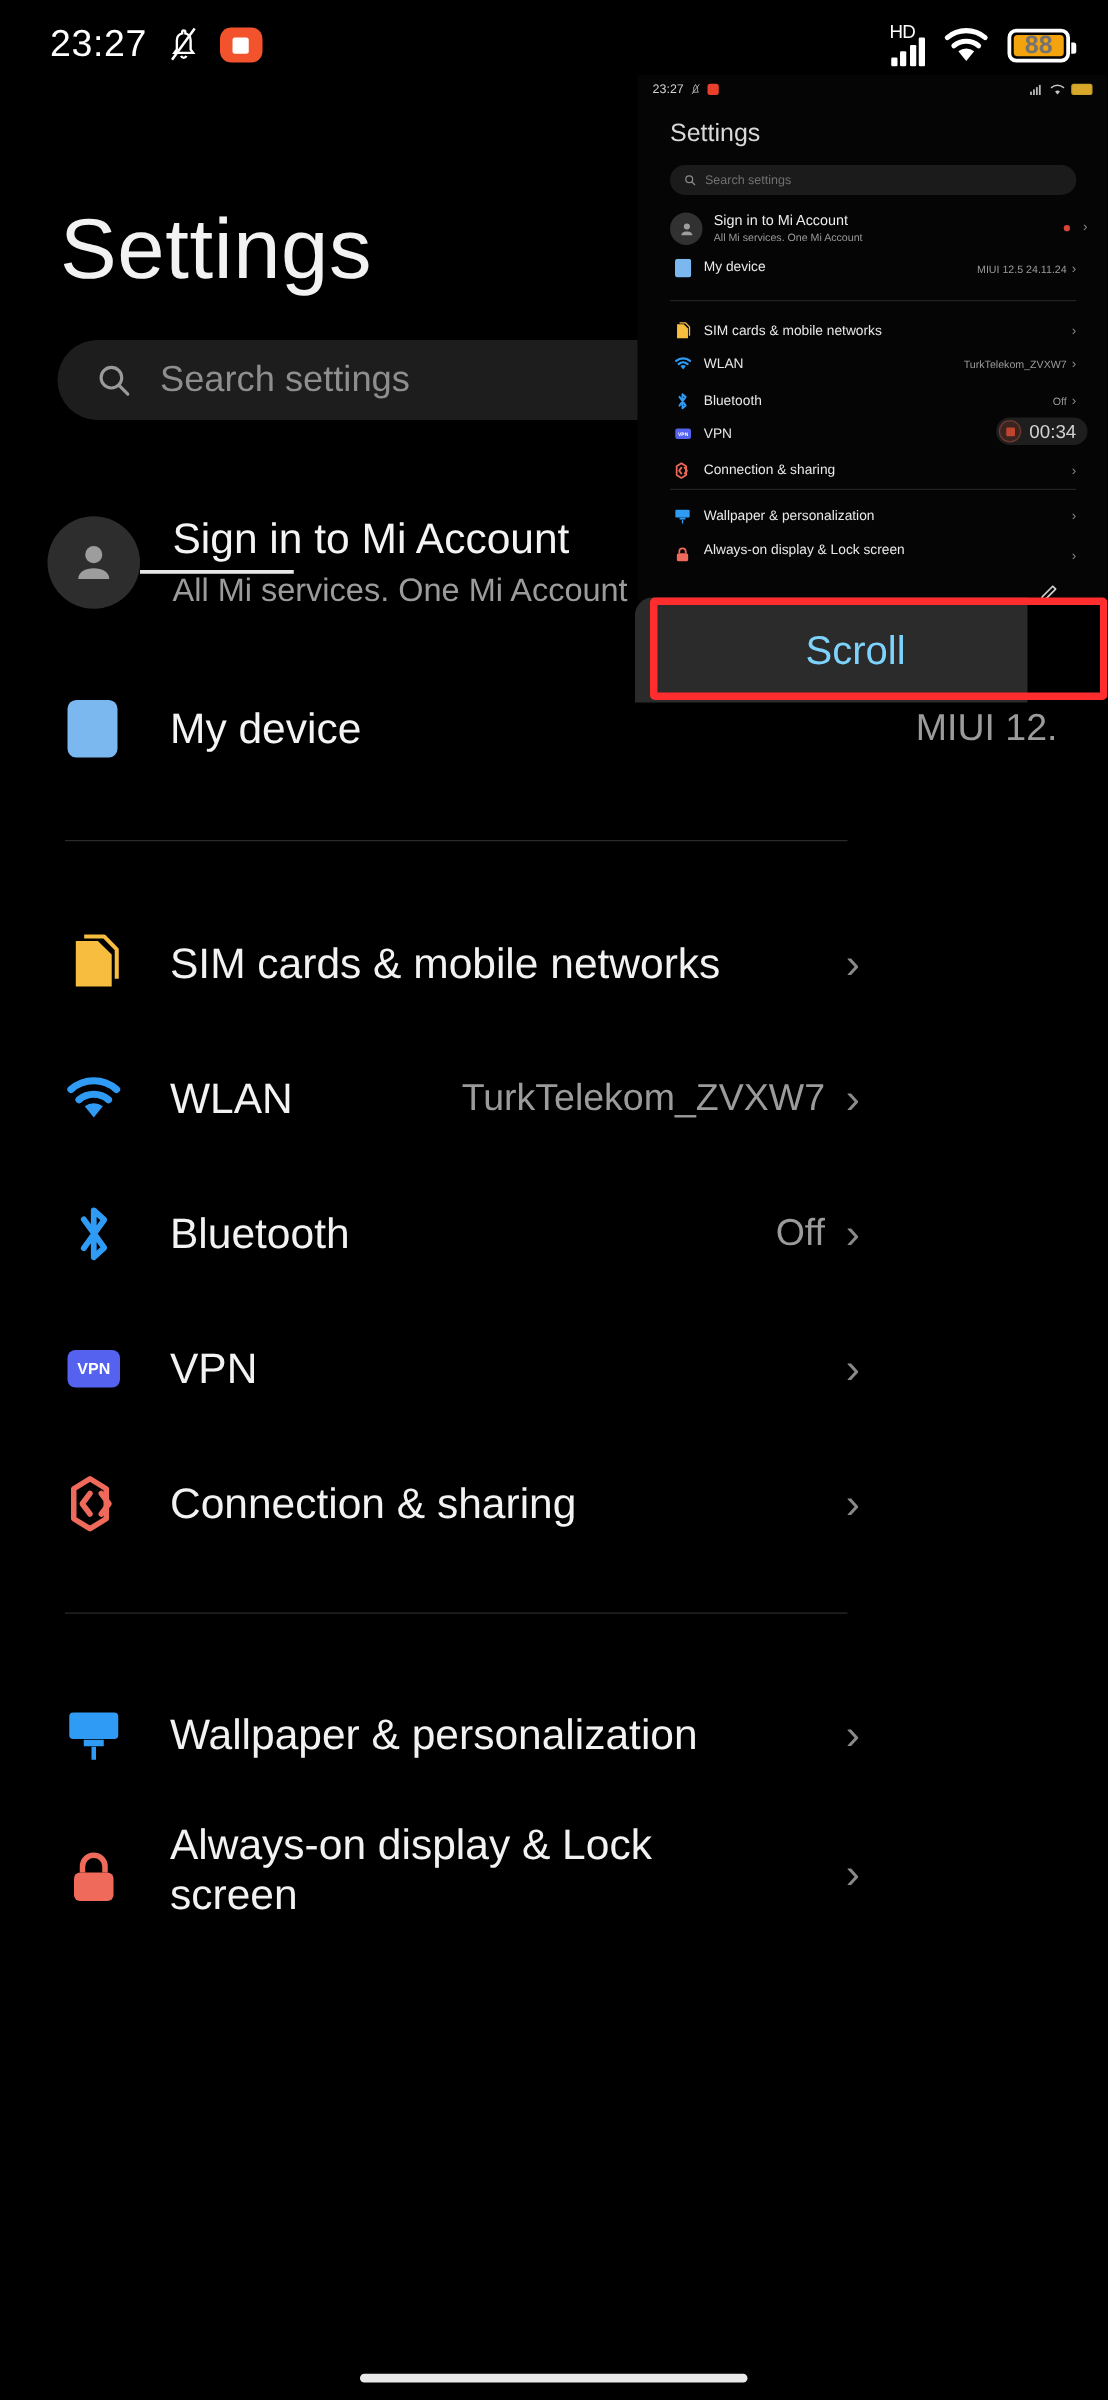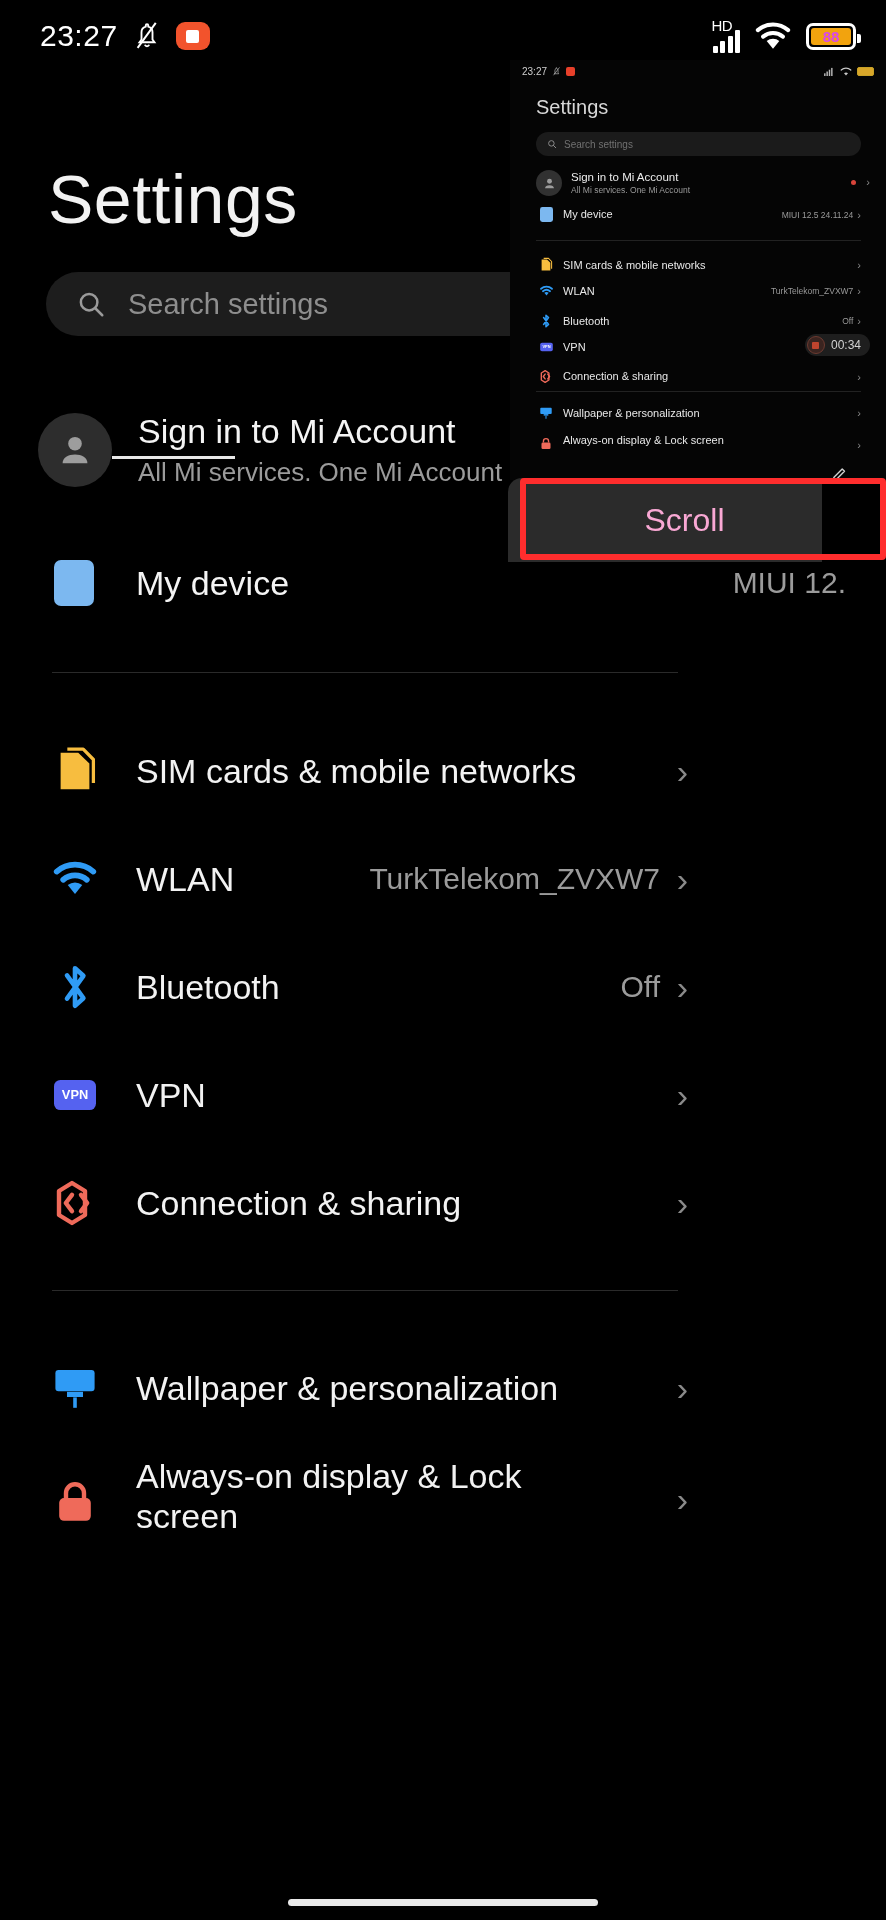--- a/index.html
+++ b/index.html
@@ -32,21 +32,21 @@
   .bars b:nth-child(1){height:7px}.bars b:nth-child(2){height:12px}
   .bars b:nth-child(3){height:17px}.bars b:nth-child(4){height:23px}
   .batt {
     position: relative; width: 50px; height: 27px; border: 3px solid #fff;
     border-radius: 7px; display:flex; align-items:center; justify-content:center;
   }
   .batt::after { content:''; position:absolute; right:-8px; top:8px; width:4px; height:9px;
     background:#fff; border-radius:0 2px 2px 0; }
   .batt-fill { position:absolute; left:2px; top:2px; bottom:2px; width:calc(100% - 4px);
     background:#f2a30e; border-radius:3px; }
-  .batt-num { position:relative; color:#d946ef; font-size:15px; font-weight:bold; z-index:2; }
+  .batt-num { position:relative; color:#737373; font-size:20px; font-weight:bold; z-index:2; }
 
   
   .page-title {
     position: absolute; left: 48px; top: 160px;
     font-size: 68px; color: #f2f2f2; font-weight: 300; letter-spacing: .5px;
   }
   .searchbar {
     position: absolute; left: 46px; top: 272px; width: 800px; height: 64px;
     background: #1d1d1d; border-radius: 32px; display: flex; align-items: center;
     padding-left: 30px; gap: 22px;
@@ -106,30 +106,30 @@
   .pv-row .pic { width:20px; display:flex; align-items:center; justify-content:center; flex:0 0 20px;}
   .pv-row .plab { color:#e8e8e8; font-size:11px; margin-left:7px; line-height:1.15; }
   .pv-row .pval { margin-left:auto; color:#9a9a9a; font-size:8.5px; white-space:nowrap; padding-right:4px;}
   .pv-row .pchev { color:#8a8a8a; font-size:11px; }
   .pv-div { position:absolute; left:26px; width:325px; height:1px; background:#222; }
   .pv-timer { position:absolute; right: 16px; top: 334px; height: 22px; background:#1e1e1e;
               border-radius: 11px; display:flex; align-items:center; gap:6px; padding: 0 9px 0 2px; }
   .pv-timer .tdot { width:18px; height:18px; border-radius:50%; background:#3a2420;
                     border:1.5px solid #6d3a30; display:flex;align-items:center;justify-content:center;}
   .pv-timer .tdot i { width:7px;height:7px;background:#c0442e;border-radius:1px;display:block;}
-  .pv-timer .ttxt { color:#d2d2d2; font-size:12px; }
+  .pv-timer .ttxt { color:#d2d2d2; font-size:15px; }
   .pv-underline { position:absolute; left: 112px; top: 456px; width: 123px; height: 2.5px; background:#e8e8e8;}
   .pv-pencil { position:absolute; right: 38px; top: 466px; color:#cfcfcf; font-size: 14px; transform: rotate(0deg); }
 
   
   .btn-panel { position:absolute; right: 0; top: 478px; width: 378px; }
   .btn {
     width: 314px; height: 84px; background: #2b2b2b;
     display:flex; align-items:center; justify-content:center;
-    color: #f9a8d4; font-size: 32px; font-weight: 400; padding-left: 39px;
+    color: #7dd3fc; font-size: 32px; font-weight: 400; padding-left: 39px;
   }
   .btn-scroll { border-radius: 14px 0 0 0; position: relative; }
   .hl-box {
     position: absolute; right: 0; top: 478px; width: 354px; height: 70px;
     border: 6px solid #ff2d2d; border-radius: 4px; box-sizing: content-box;
     pointer-events: none;
   }
   .btn-send { border-radius: 0; }
 </style>
 </head>

